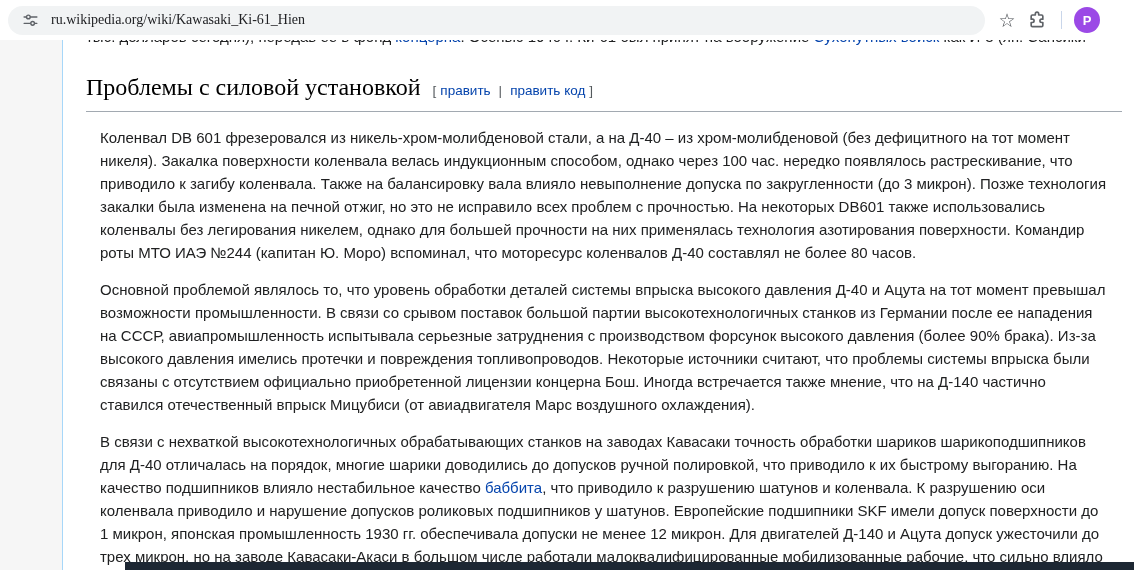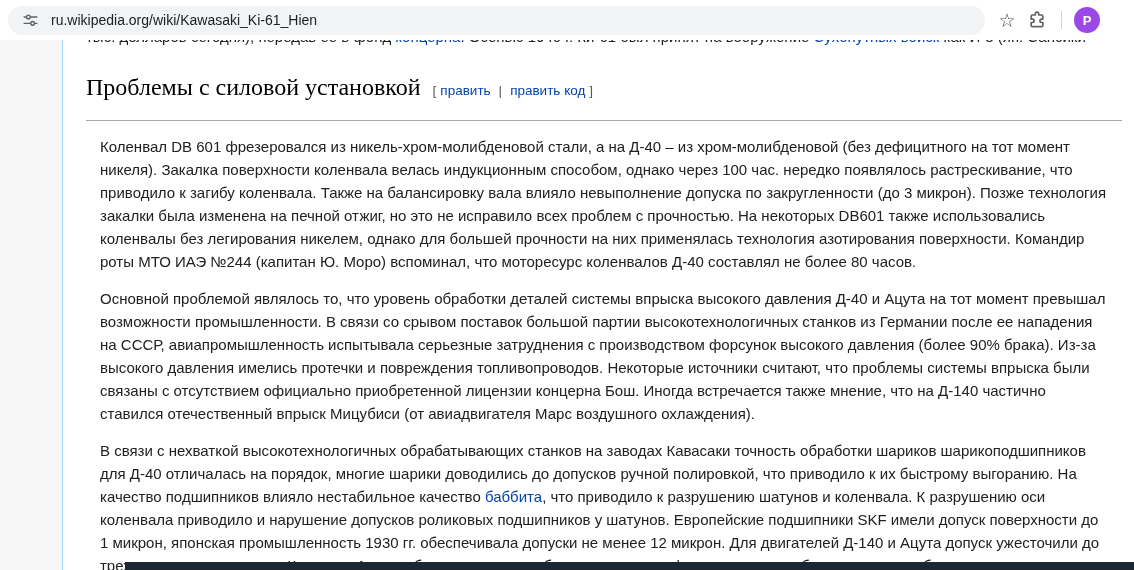--- a/index.html
+++ b/index.html
@@ -13,21 +13,21 @@
   
   .chrome {
     position:absolute; top:0; left:0; right:0; height:40px;
     background:#ffffff; display:flex; align-items:center; padding-left:8px;
   }
   .omnibox {
     width:977px; height:29px; border-radius:15px; background:#f1f3f4;
     display:flex; align-items:center; padding:0 14px; flex:none;
   }
   .tune-icon { width:17px; height:17px; margin-right:12px; flex:none; display:flex; }
-  .url-text { font-size:14px; color:#202124; white-space:nowrap; }
+  .url-text { font-size:14px; color:#202124; white-space:nowrap;font-family:Liberation Serif, serif; }
   .star-icon {
     margin-left:10px; font-size:19px; line-height:19px; color:#474b50;
     width:24px; text-align:center; flex:none; cursor:default;
   }
   .ext-icon { margin-left:8px; width:20px; height:20px; flex:none; display:flex; }
   .chrome-divider { width:1px; height:18px; background:#c9d6ea; margin:0 12px 0 14px; flex:none; }
   .avatar {
     width:26px; height:26px; border-radius:50%; background:#9b49e6;
     color:#ffffff; font-size:13px; font-weight:bold;
     display:flex; align-items:center; justify-content:center; flex:none;
@@ -41,21 +41,21 @@
     padding:0 12px 0 23px; position:relative;
     color:#202122; font-size:15px; line-height:23px;
   }
 
   .clipped-row { height:8px; overflow:hidden; }
   .clipped-row .inner { margin-top:-15px; }
 
   h2.section-heading {
     font-family:"Liberation Serif", serif; font-weight:normal;
     font-size:24px; line-height:30px; color:#000000;
-    margin:24px 0 0 0; padding-bottom:14px;
+    margin:24px 0 0 0; padding-bottom:5px;
     border-bottom:1px solid #a2a9b1;
   }
   .mw-editsection { font-family:"Liberation Sans", sans-serif; font-size:13.5px; margin-left:12px; white-space:nowrap; }
   .mw-editsection .bracket { color:#54595d; }
   .mw-editsection .pipe { color:#54595d; margin:0 4px; }
   .mw-editsection a { margin:0 4px; }
 
   a { color:#0645ad; text-decoration:none; cursor:pointer; }
 
   .paragraphs { margin-top:5px; }

